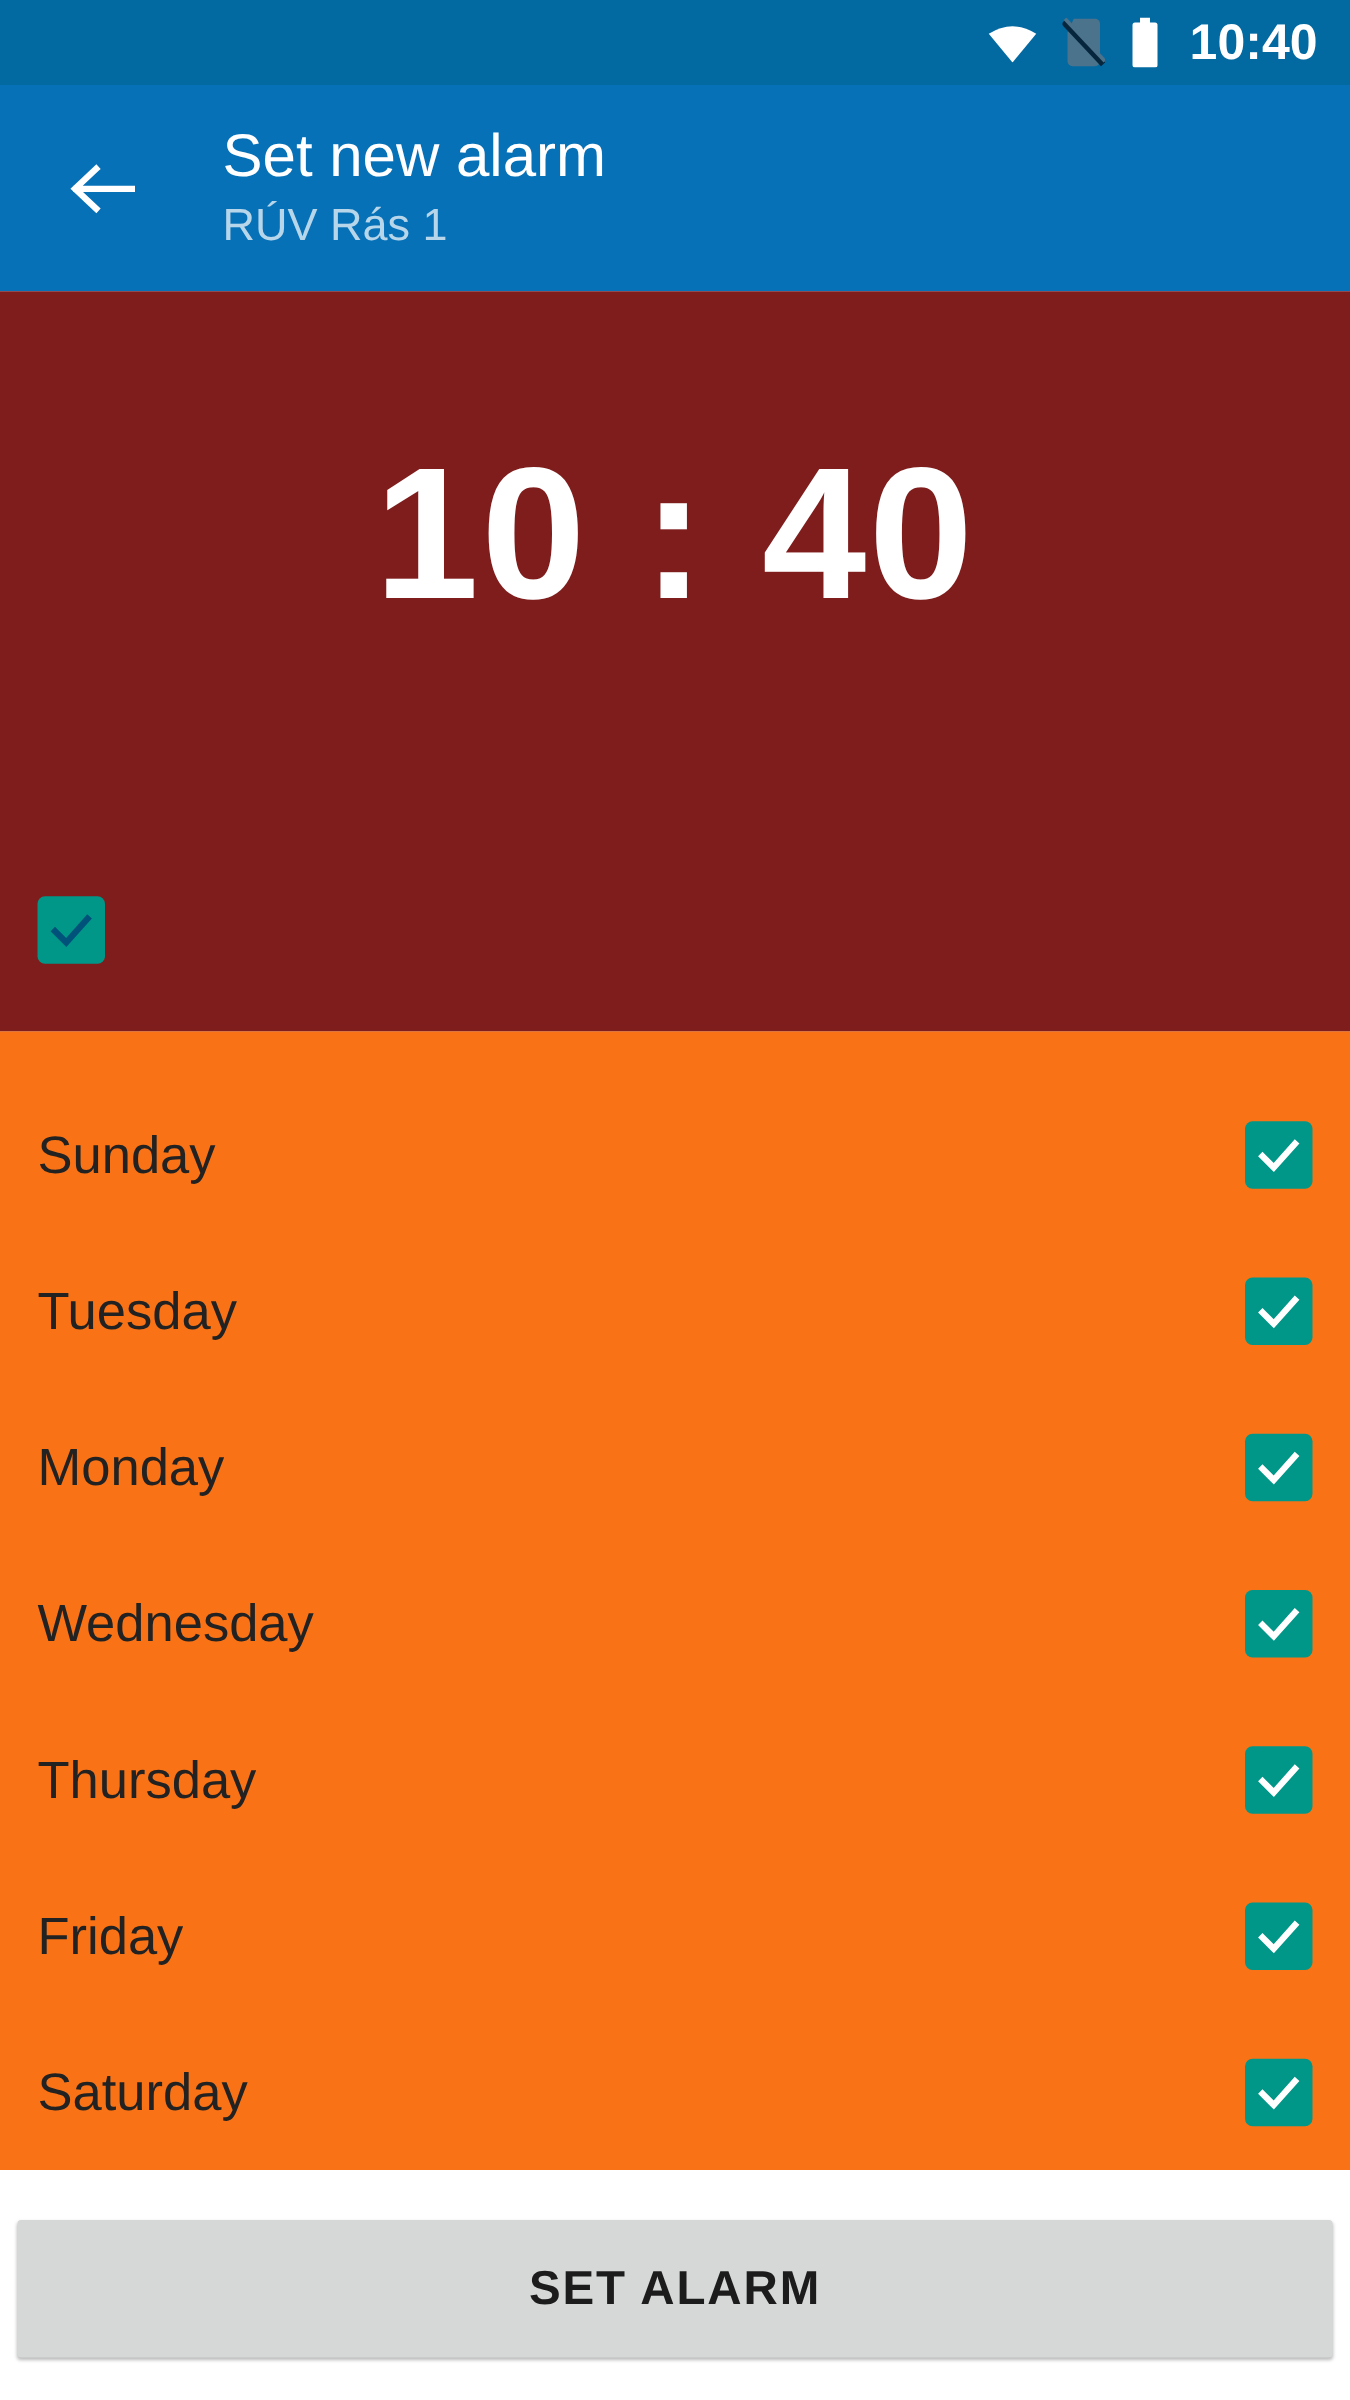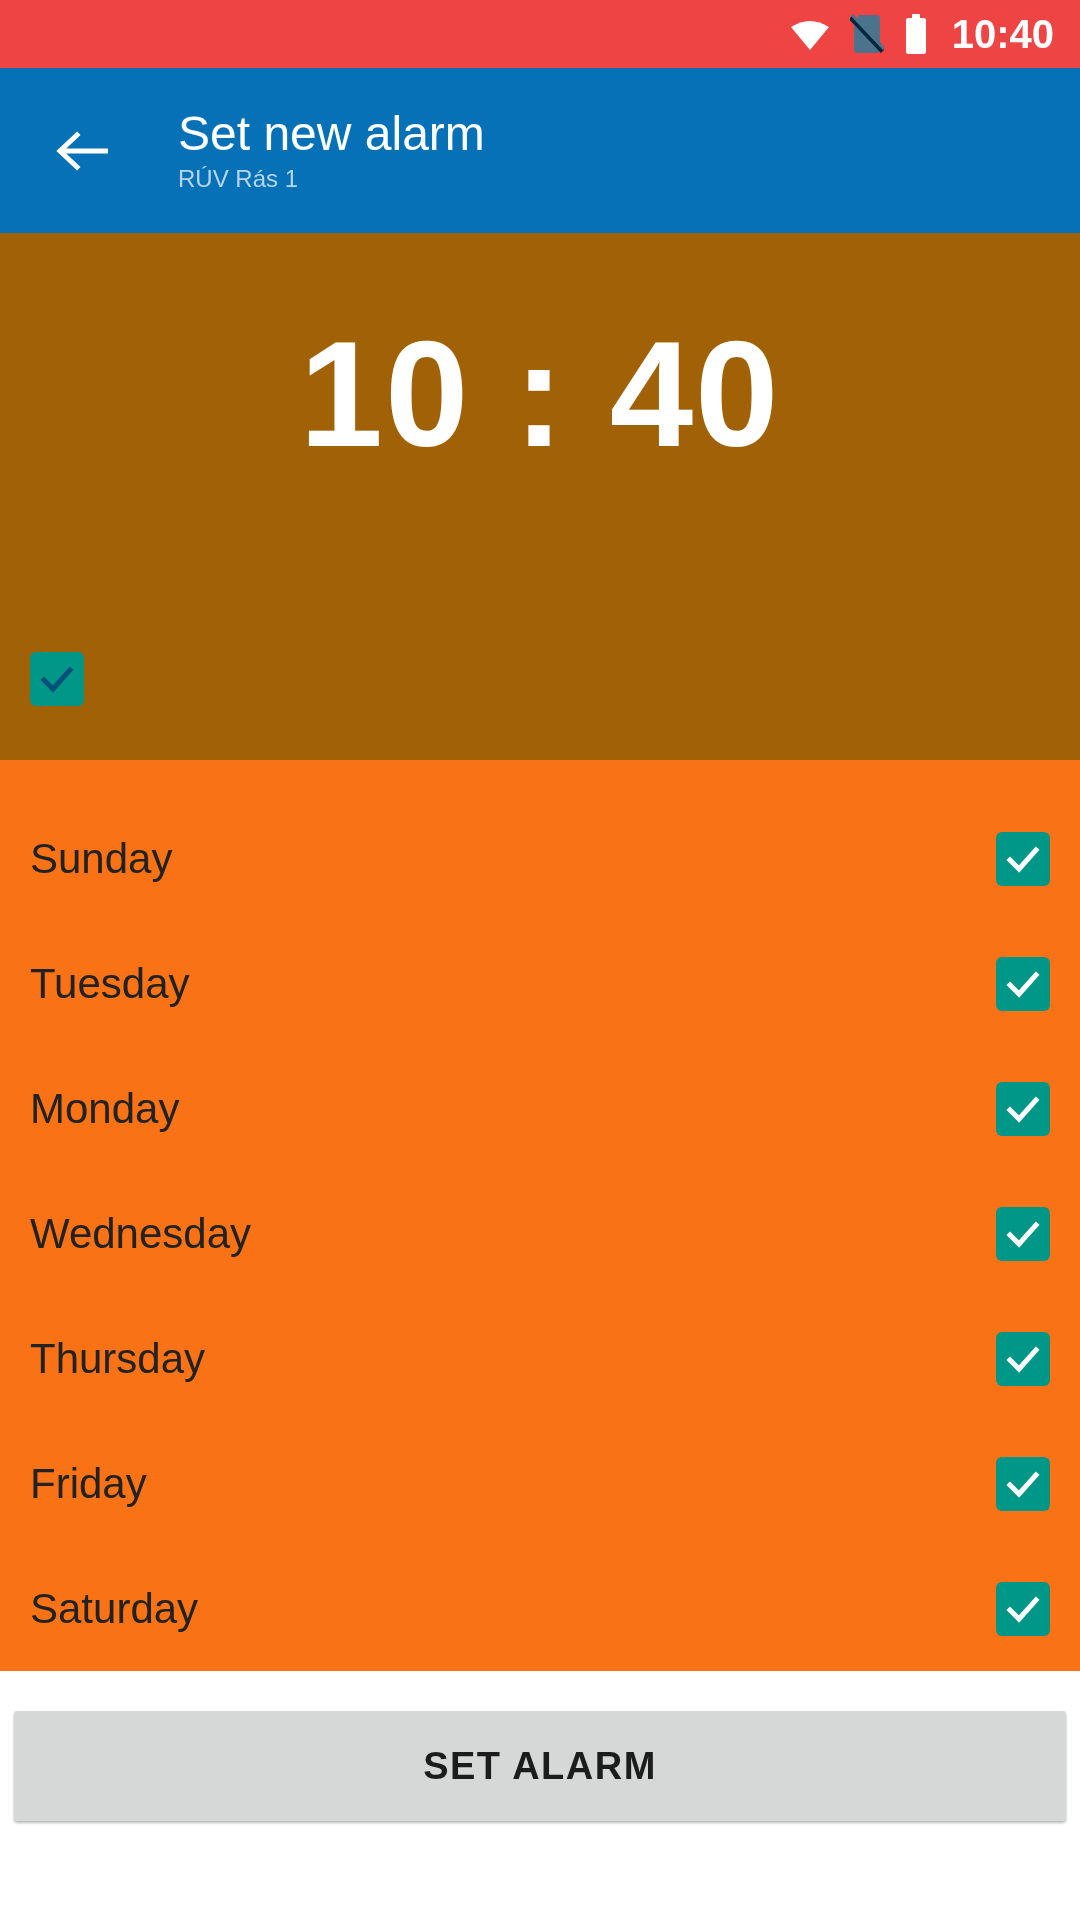--- a/index.html
+++ b/index.html
@@ -6,21 +6,21 @@
   html, body {
     width:1080px; height:1920px;
     background:#ffffff;
     font-family:"Liberation Sans", sans-serif;
     overflow:hidden;
   }
 
   
   .status-bar{
     height:68px; width:100%;
-    background:#ef4444;
+    background:#0369a1;
     display:flex; align-items:center; justify-content:flex-end;
     padding-right:26px;
     gap:18px;
   }
   .sb-icons{ display:flex; align-items:center; gap:20px; }
   .icon-wifi{ width:40px; height:32px; display:block; }
   .icon-sim{ width:34px; height:40px; display:block; }
   .icon-battery{ width:24px; height:40px; display:block; }
   .status-clock{
     color:#ffffff; font-size:40px; font-weight:bold;
@@ -48,31 +48,31 @@
   }
   .app-title{
     color:#ffffff;
     font-size:48px;
     font-weight:normal;
     line-height:1.12;
     letter-spacing:0px;
   }
   .app-subtitle{
     color:#b7d6ea;
-    font-size:24px;
+    font-size:36px;
     font-weight:normal;
     line-height:1.25;
     margin-top:4px;
   }
 
   
   .time-panel{
-    background:#a16207;
+    background:#7f1d1d;
     width:100%;
-    height:527px;
+    height:592px;
     position:relative;
     display:flex;
     flex-direction:column;
   }
   .time-display{
     flex:1;
     display:flex; align-items:center; justify-content:center;
     padding-bottom:70px;
   }
   .time-text{

